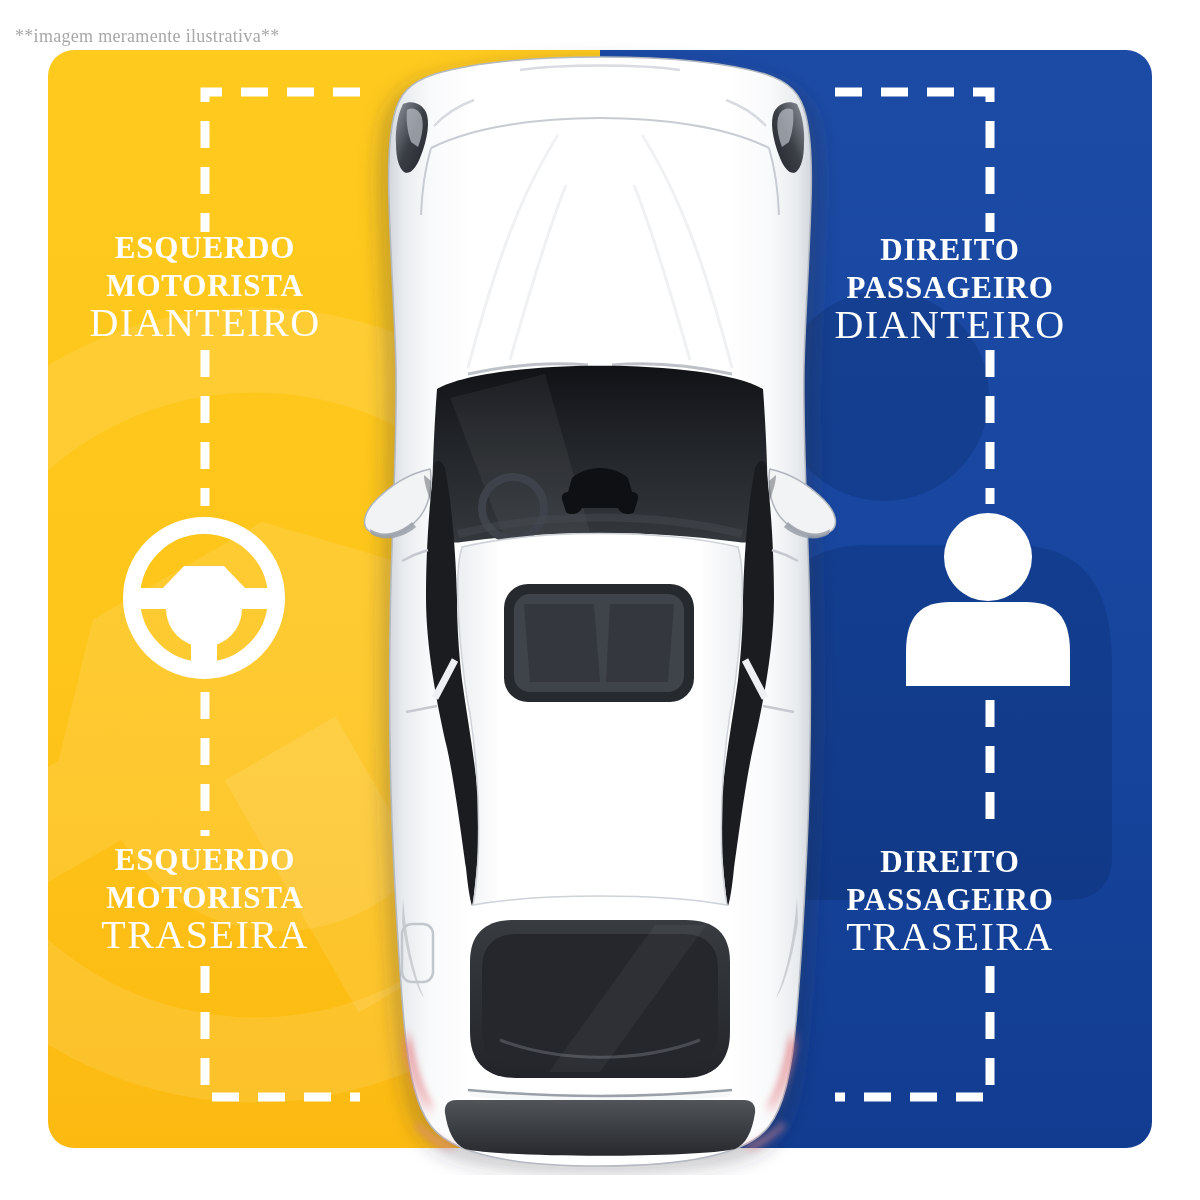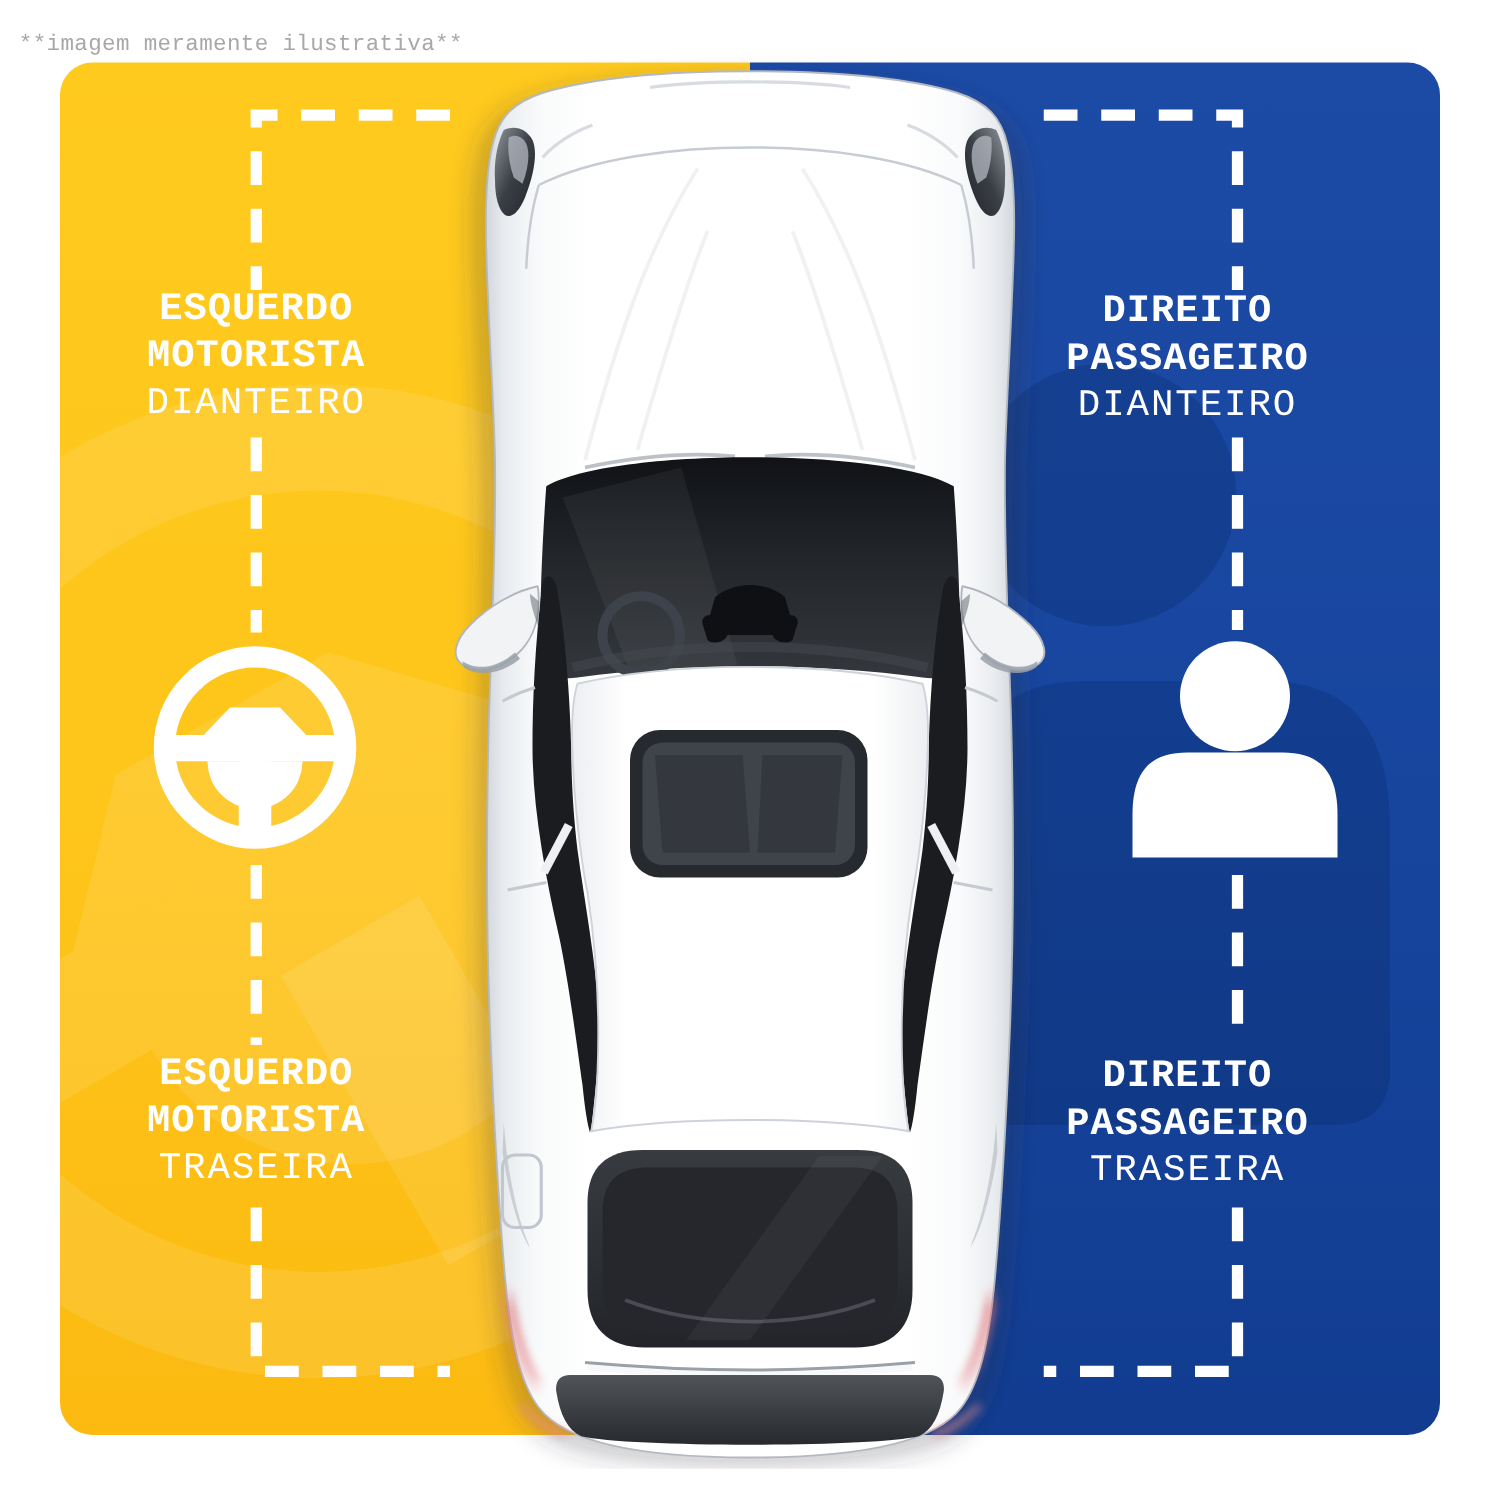--- a/index.html
+++ b/index.html
@@ -1,28 +1,28 @@
 <!DOCTYPE html>
 <html><head>
 <meta charset="utf-8">
 <style>
   html,body{margin:0;padding:0;background:#ffffff;}
   .stage{position:relative;width:1198px;height:1200px;background:#ffffff;overflow:hidden;
-         font-family:Liberation Mono, monospace;}
+         font-family:Liberation Serif, serif;}
   .caption{position:absolute;left:15px;top:26px;font-size:18px;letter-spacing:0.3px;color:#a8a8a8;}
   .panel{position:absolute;top:50px;height:1098px;overflow:hidden;}
   .panel-left{left:48px;width:552px;border-radius:26px 0 0 26px;
       background:linear-gradient(180deg,#ffca1e 0%,#fec51a 55%,#fcba11 100%);}
   .panel-right{left:600px;width:552px;border-radius:0 26px 26px 0;
       background:linear-gradient(180deg,#1c4ba6 0%,#17459e 55%,#113c90 100%);}
   .ghost{position:absolute;left:0;top:0;}
   .overlay{position:absolute;left:0;top:0;pointer-events:none;}
   .label-block{position:absolute;width:360px;text-align:center;color:#ffffff;}
   .label-block .b{font-weight:bold;font-size:31px;line-height:38px;letter-spacing:0.8px;text-align:center;}
-  .label-block .r{font-weight:normal;font-size:30px;line-height:36px;letter-spacing:1.5px;}
+  .label-block .r{font-weight:normal;font-size:40px;line-height:36px;letter-spacing:1.5px;}
   .lb-left{left:25px;}
   .lb-right{left:770px;}
 </style>
 </head>
 <body>
 
 <div class="stage">
 
   <div class="caption">**imagem meramente ilustrativa**</div>
 

